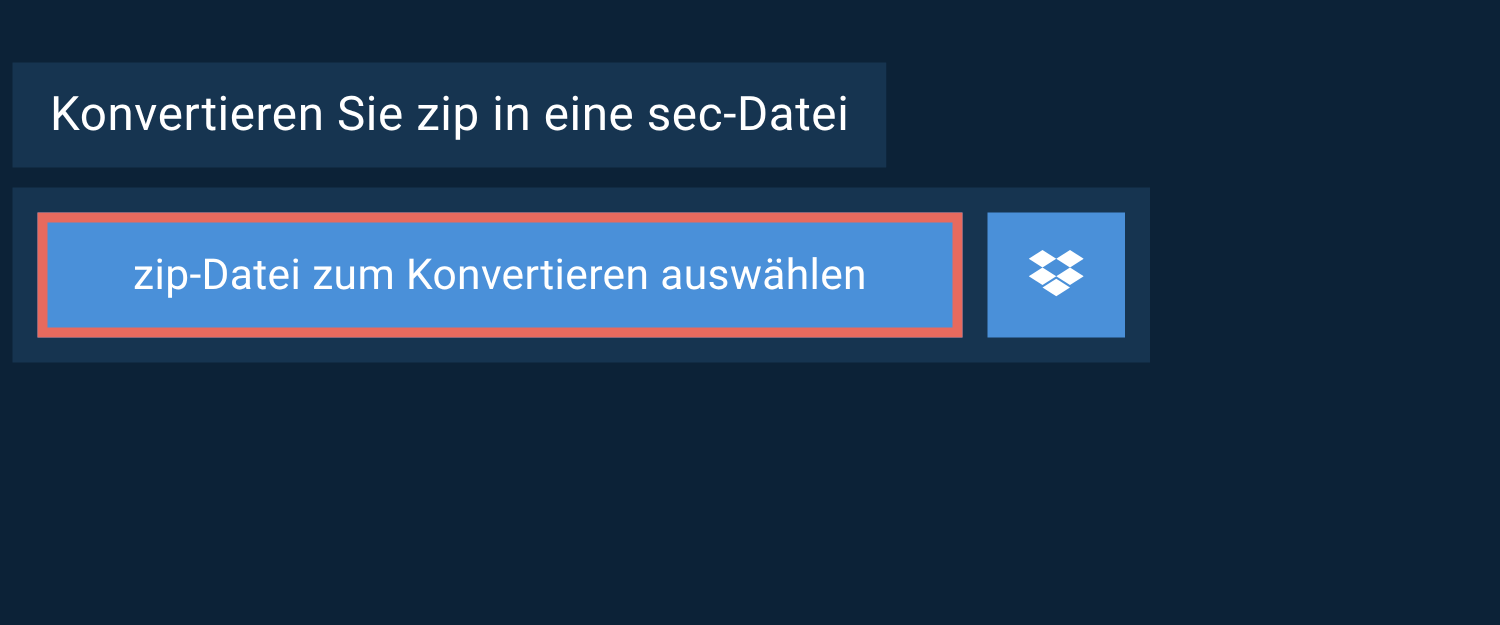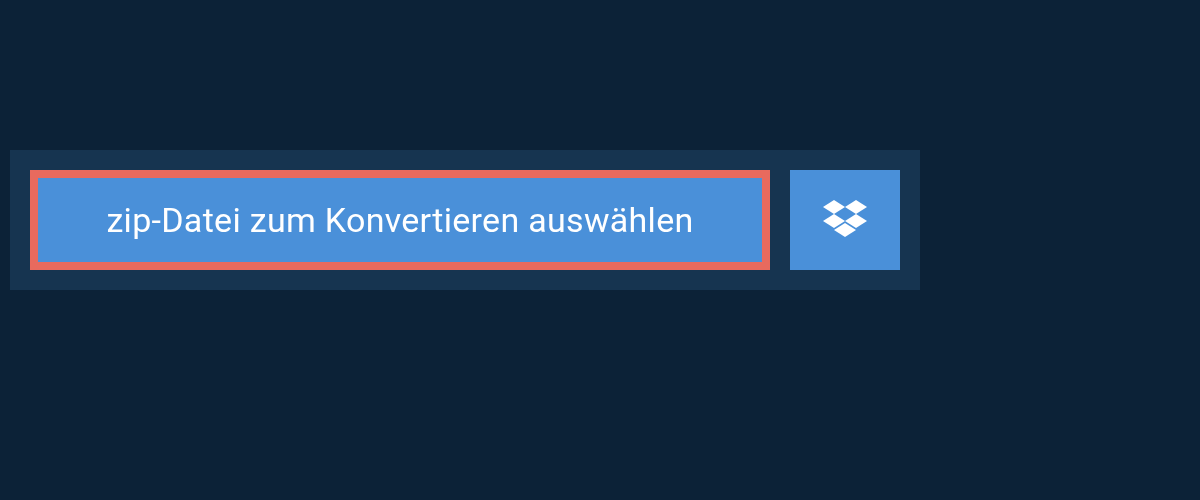--- a/index.html
+++ b/index.html
@@ -75,20 +75,23 @@
     .dropbox-icon {
       width: 44px;
       height: 40px;
     }
   </style>
 </head>
 <body>
 
 <div class="container">
 
+  <div class="title-bar">
+    <span>Konvertieren Sie zip in eine sec-Datei</span>
+  </div>
 
   <div class="upload-panel">
 
     <div class="select-file-button">
       <span>zip-Datei zum Konvertieren auswählen</span>
     </div>
 
     <div class="dropbox-button">
       <svg class="dropbox-icon" viewBox="0 0 44 40" fill="#ffffff">
         <path d="M11 0 L22 7 L11 14 L0 7 Z"></path>

